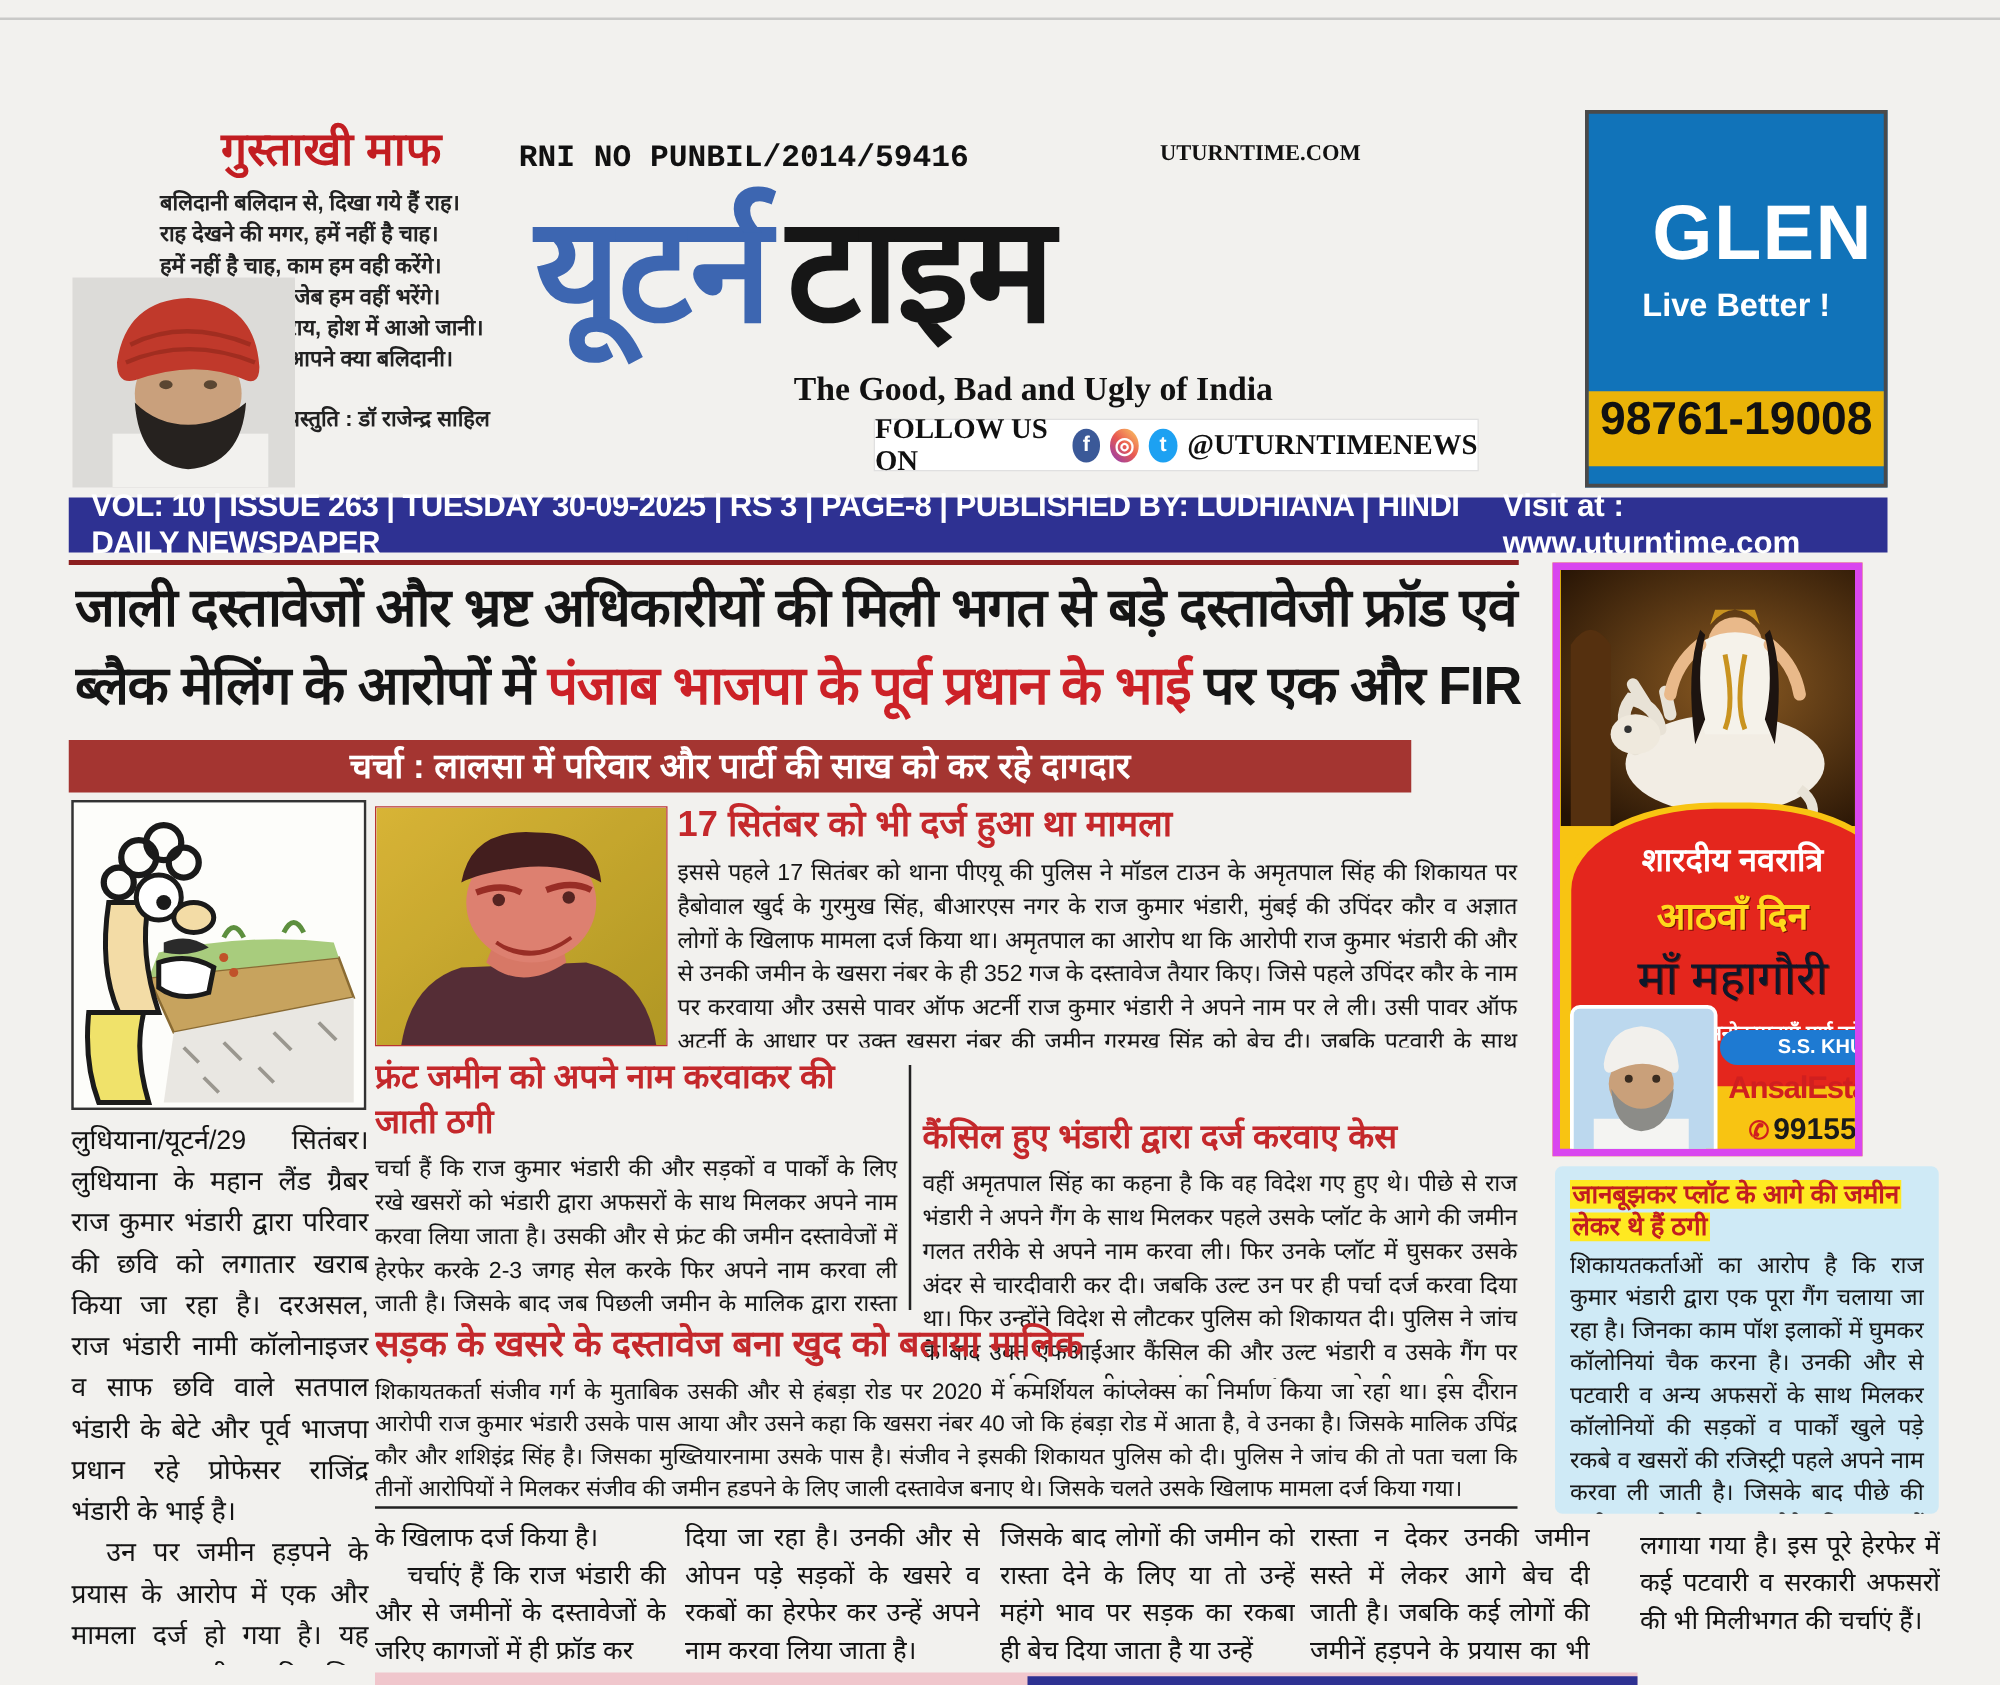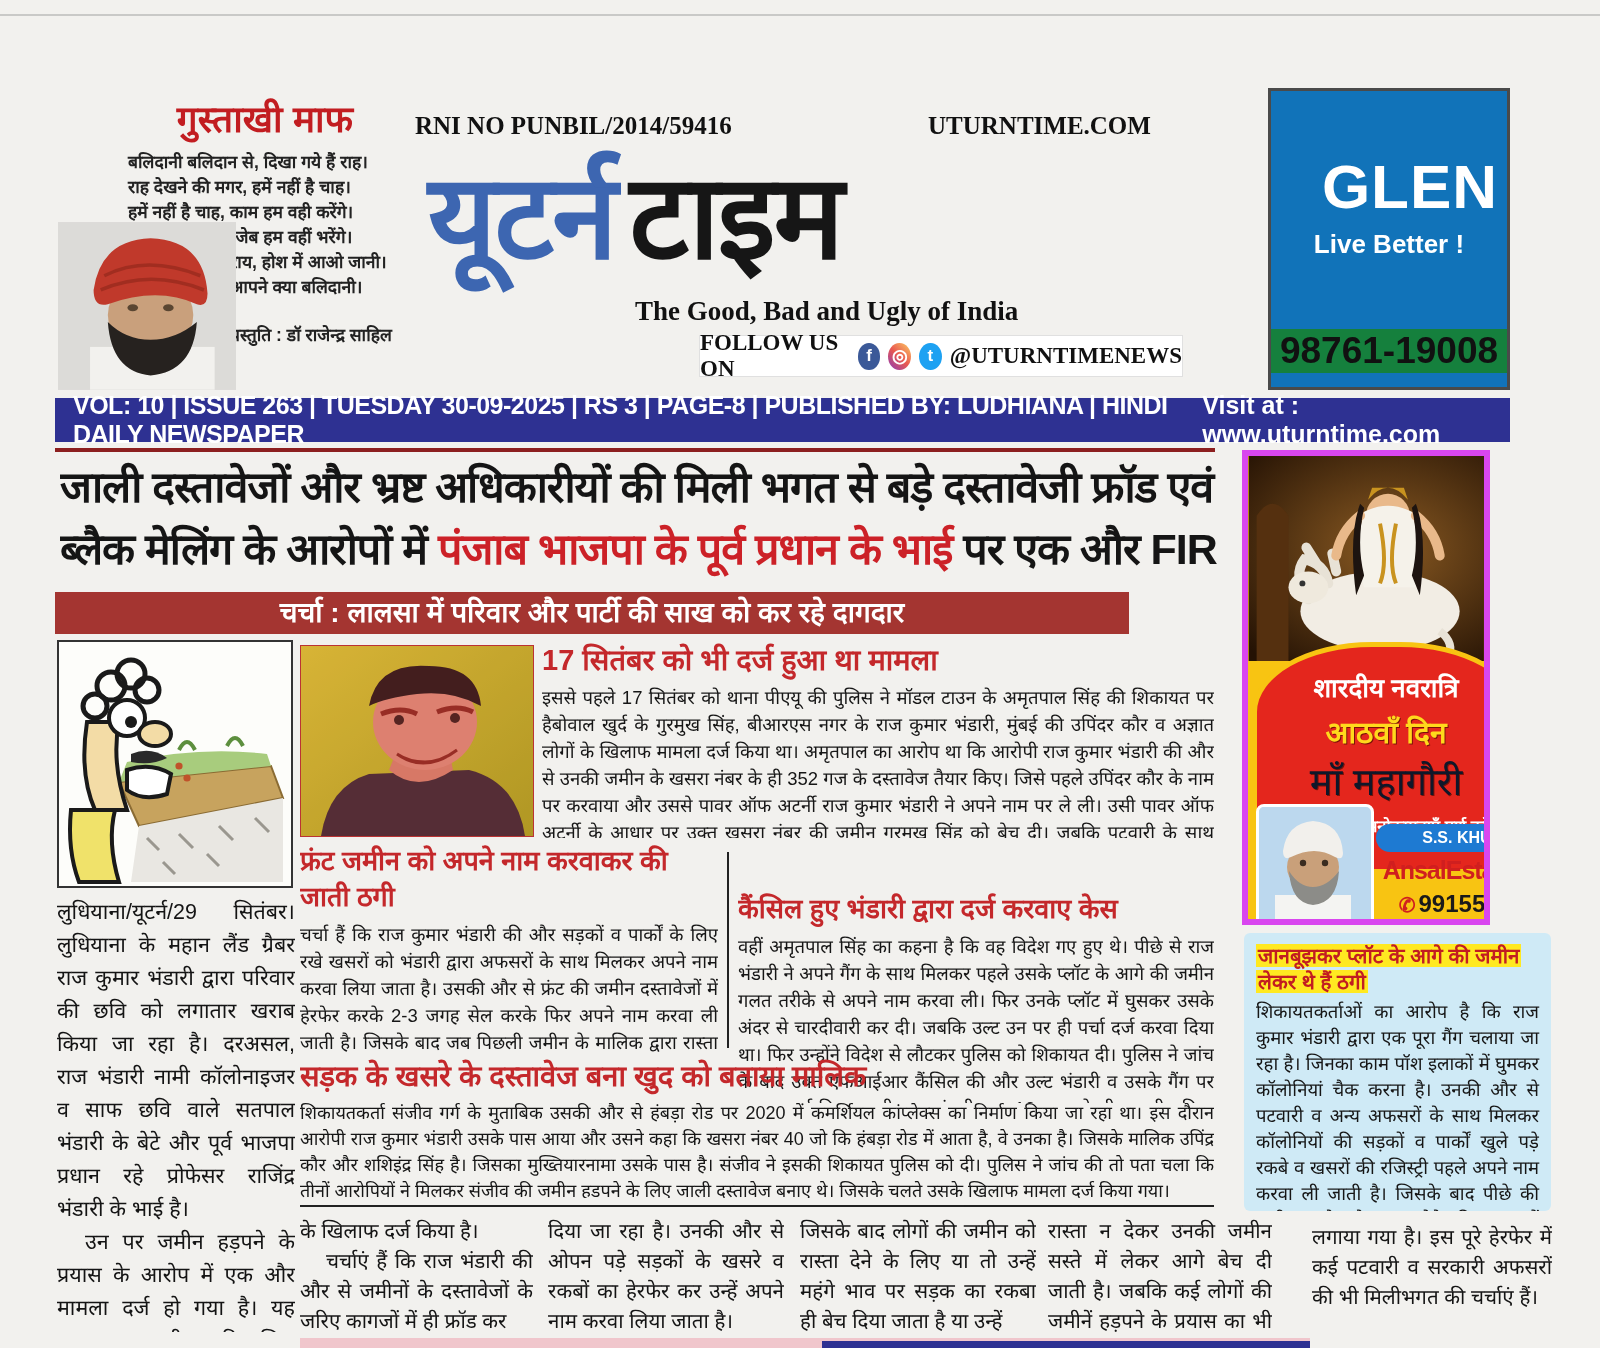--- a/index.html
+++ b/index.html
@@ -8,22 +8,22 @@
   .abs{position:absolute;}
   .toprule{left:0;top:14px;width:1600px;height:2px;background:#c9c9c7;}
 
   
   .poem-title{left:120px;top:92px;width:290px;text-align:center;color:#c21d21;font-size:37px;font-weight:800;}
   .poem-lines{left:128px;top:150px;width:310px;font-size:17.5px;font-weight:700;line-height:25px;color:#222;}
   .poem-credit{left:230px;top:322px;width:210px;font-size:17.5px;font-weight:700;color:#222;}
   .poet-photo{left:58px;top:222px;width:178px;height:168px;overflow:hidden;background:#dddcda;}
 
   
-  .rni{left:415px;top:112px;font-family:Liberation Serif, serif;font-size:25px;font-weight:700;color:#111;}
-  .site{left:928px;top:112px;font-family:"Liberation Serif",serif;font-size:25px;font-weight:700;color:#111;}
+  .rni{left:415px;top:112px;font-family:Liberation Mono, monospace;font-size:25px;font-weight:700;color:#111;}
+  .site{left:928px;top:112px;font-family:"Liberation Serif",serif;font-size:18px;font-weight:700;color:#111;}
   .mast{left:428px;top:132px;width:800px;height:175px;line-height:170px;white-space:nowrap;
         font-weight:800;font-size:118px;letter-spacing:-2px;}
   .mast .blue{color:#3d66b1;}
   .mast .black{color:#161616;margin-left:14px;}
   .tagline{left:635px;top:296px;font-family:"Liberation Serif",serif;font-size:27px;font-weight:700;color:#111;}
   .followbar{left:700px;top:336px;width:482px;height:40px;background:#fff;display:flex;align-items:center;
              justify-content:center;gap:8px;box-shadow:0 0 0 1px #e0e0e0;}
   .followbar .ftxt{font-family:"Liberation Serif",serif;font-size:23px;font-weight:700;color:#111;}
   .sicon{width:27px;height:27px;border-radius:50%;color:#fff;font-size:17px;font-weight:800;
          display:flex;align-items:center;justify-content:center;}
@@ -31,21 +31,21 @@
   .ig{background:linear-gradient(45deg,#8a3ab9,#e95950,#fccc63);} .ig::before{content:"◎";font-size:18px;}
   .tw{background:#1da1f2;} .tw::before{content:"t";}
 
   
   .glen{left:1268px;top:88px;width:242px;height:302px;background:#1173b9;border:3px solid #4a4a4a;
         box-sizing:border-box;}
   .glen-brand{position:absolute;left:0;top:60px;width:100%;text-align:center;color:#fff;
               font-size:62px;font-weight:800;letter-spacing:1px;padding-left:21px;}
   .glen-slogan{position:absolute;left:0;top:138px;width:100%;text-align:center;color:#fff;
                font-size:26px;font-weight:700;}
-  .glen-phone{position:absolute;left:0;bottom:14px;width:100%;height:44px;background:#15803d;
+  .glen-phone{position:absolute;left:0;bottom:14px;width:100%;height:60px;background:#eab308;
               text-align:center;line-height:44px;font-size:37px;font-weight:800;color:#111;}
 
   
   .infobar{left:55px;top:398px;width:1455px;height:44px;background:#2e3192;color:#fff;
            display:flex;align-items:center;justify-content:space-between;padding:0 18px;box-sizing:border-box;}
   .infobar .l{font-size:25px;font-weight:700;letter-spacing:-.5px;}
   .infobar .r{font-size:25px;font-weight:700;}
 
   
   .headrule{left:55px;top:448px;width:1160px;height:4px;background:#8c1f1f;}

